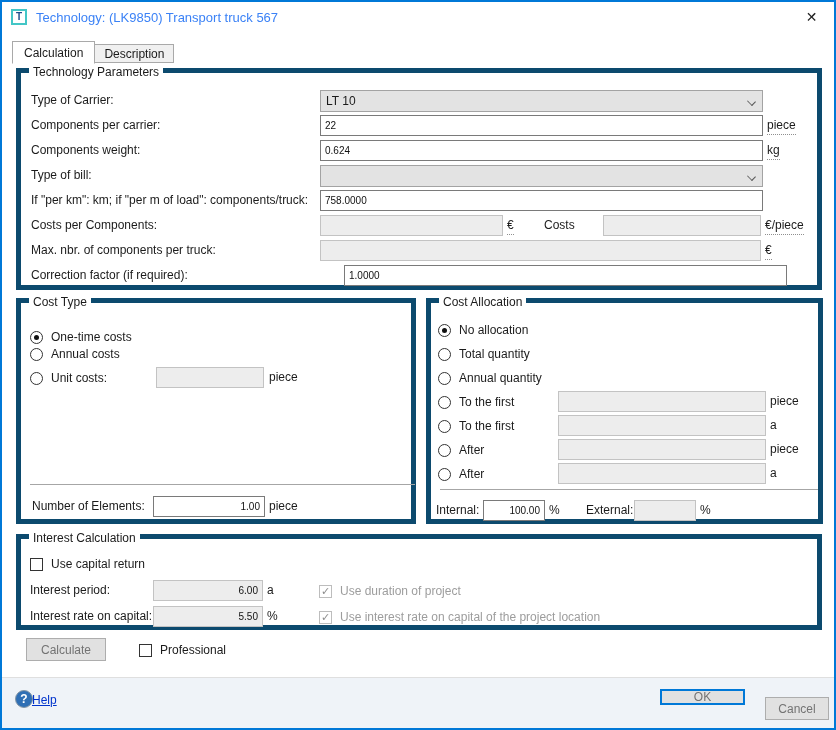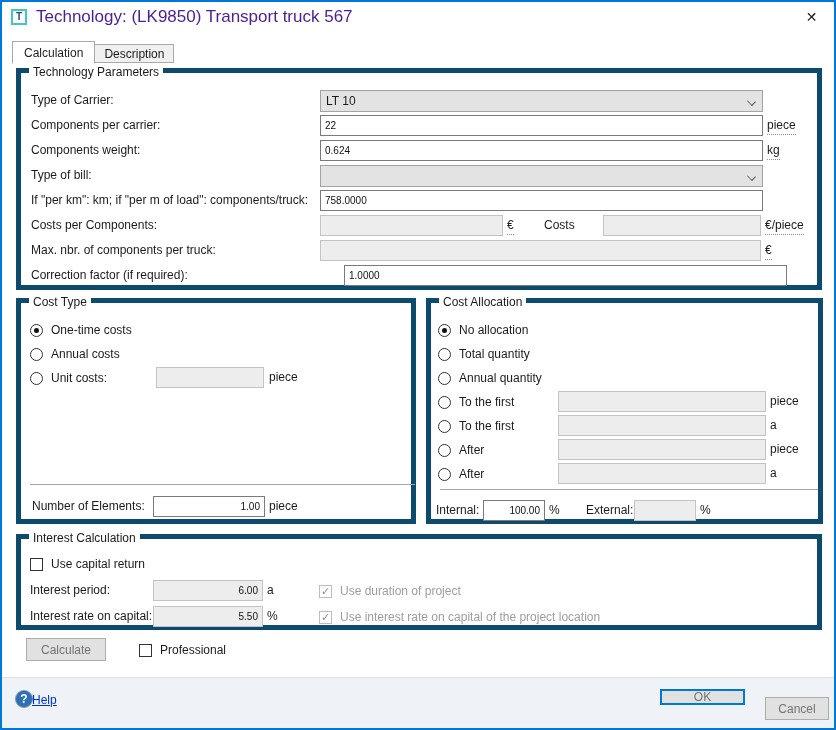--- a/index.html
+++ b/index.html
@@ -6,21 +6,21 @@
   html,body { margin:0; padding:0; background:#cfcfcf; }
   .dialog {
     position:relative; width:836px; height:730px;
     background:#ffffff; border:2px solid #0078d7;
     font-family:"Liberation Sans", sans-serif; font-size:12px; color:#1b1b1b;
     overflow:hidden;
   }
   
   .titlebar { position:absolute; left:0; top:0; right:0; height:30px; background:#fff; display:flex; align-items:center; padding-left:9px; }
   .app-icon { width:16px; height:16px; border:2px solid #43c6c6; background:#fff; color:#1f4e8c; font-weight:bold; font-size:10px; display:flex; align-items:center; justify-content:center; line-height:1; }
-  .title-text { margin-left:9px; font-size:17px; color:#4c1d95; }
+  .title-text { margin-left:9px; font-size:13px; color:#3b82f6; }
   .close-btn { margin-left:auto; width:45px; height:30px; display:flex; align-items:center; justify-content:center; font-size:14px; color:#222; cursor:default; }
   
   .tabstrip { position:absolute; left:10px; top:39px; display:flex; align-items:flex-end; z-index:3; }
   .tab { border:1px solid #a9a9a9; background:#f0f0f0; padding:3px 9px 3px 9px; height:19px; line-height:13px; }
   .tab.active { background:#fff; height:23px; padding:5px 11px; border-bottom:1px solid #fff; margin-bottom:-1px; position:relative; z-index:4; }
   .tab + .tab { border-left:none; }
   
   .groupbox { position:absolute; border:5px solid #0c4a6e; background:#fff; }
   .gb-title { position:absolute; top:-8px; left:8px; background:#fff; padding:0 4px; white-space:nowrap; color:#1b1b1b; }
   
@@ -101,21 +101,21 @@
     <input class="fld disabled" style="left: 299px; top: 167px; width: 441px;" disabled="" value="">
     <span class="unit dotted" style="left:744px; top:167px;">€</span>
 
     <span class="lbl" style="left:10px; top:192px;">Correction factor (if required):</span>
     <input class="fld" style="left: 299px; top: 192px; width: 443px; margin-left: 24px;" value="1.0000">
   </div>
 
   <div class="groupbox" style="left:14px; top:296px; width:400px; height:226px;">
     <span class="gb-title">Cost Type</span>
 
-    <div class="radio checked" style="left:9px; top:19px;">
+    <div class="radio checked" style="left:9px; top:26px;">
       <span class="rb"></span>
       <span>One-time costs</span>
     </div>
     <div class="radio" style="left:9px; top:43px;">
       <span class="rb"></span>
       <span>Annual costs</span>
     </div>
     <div class="radio" style="left:9px; top:67px;">
       <span class="rb"></span>
       <span>Unit costs:</span>

